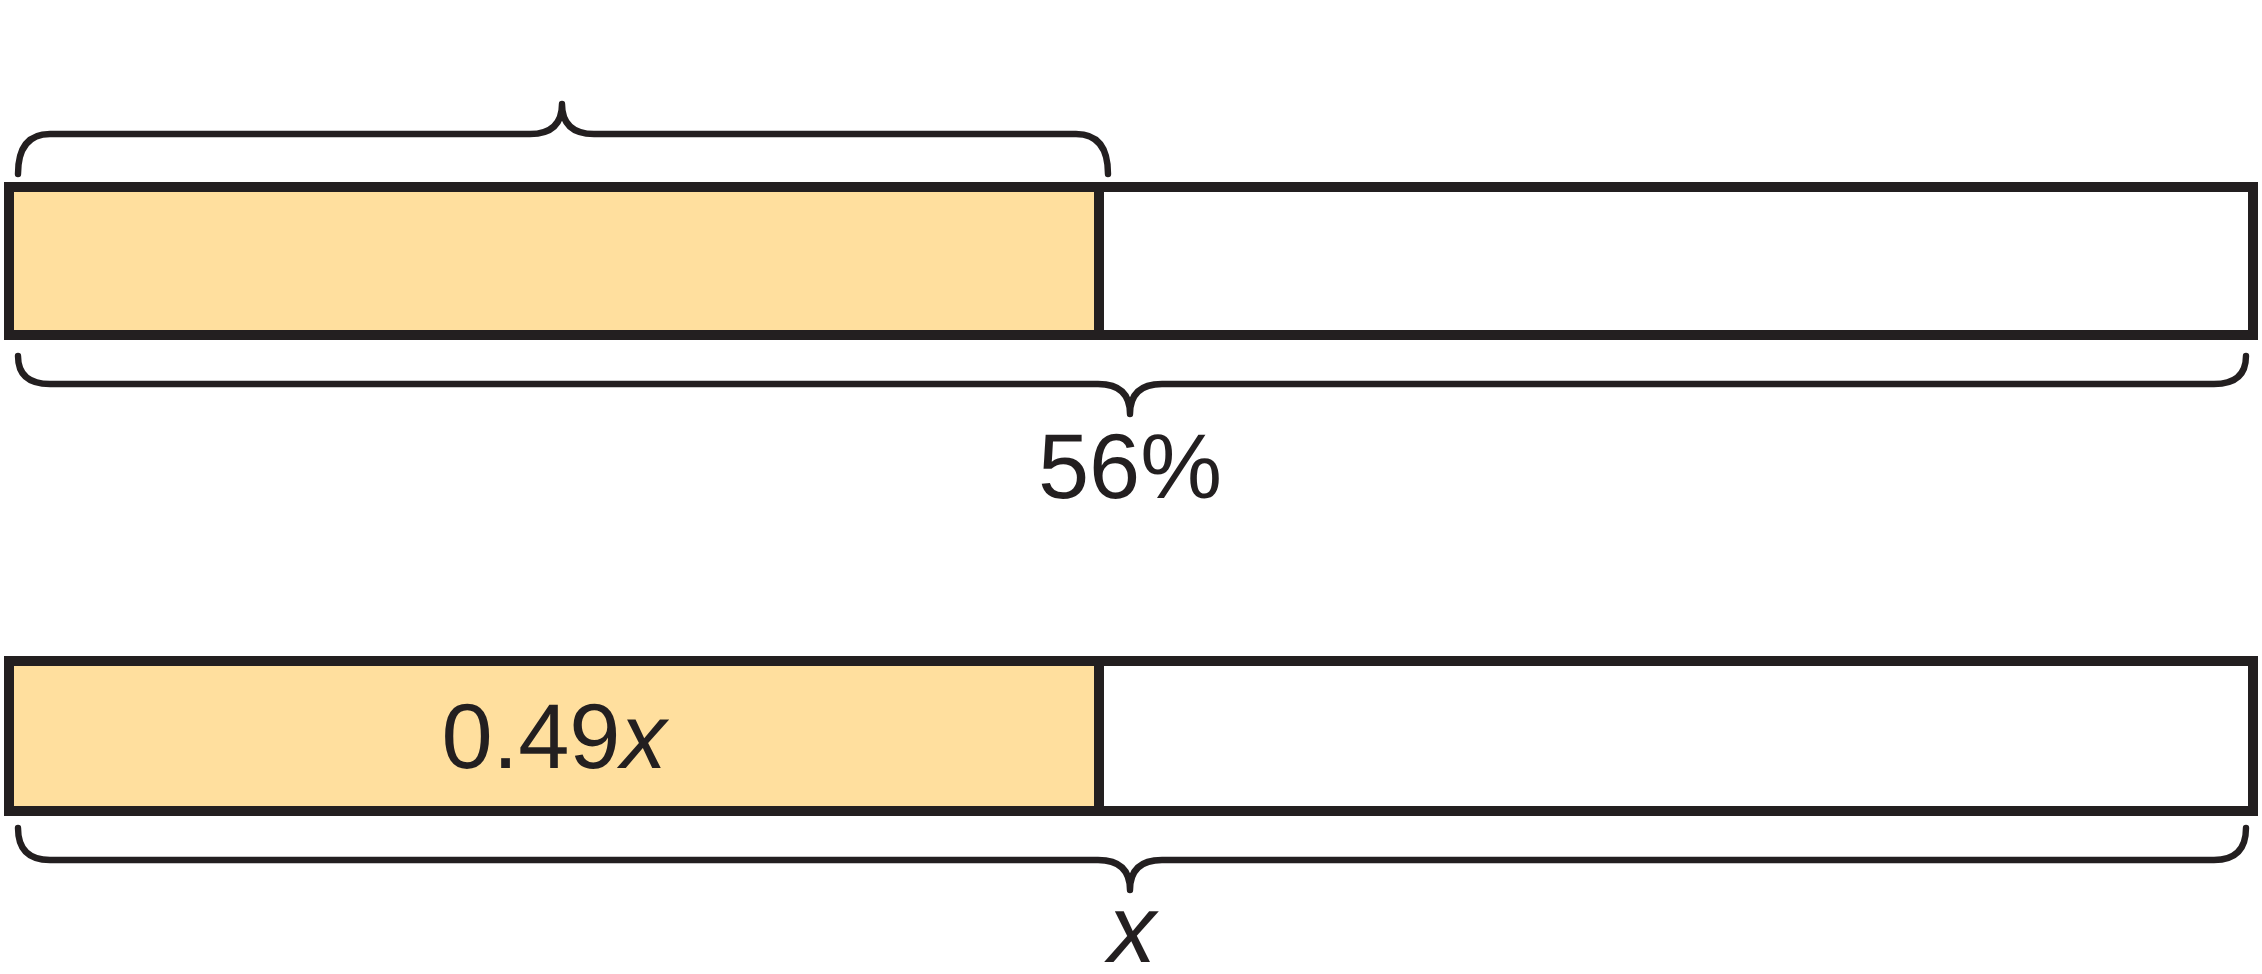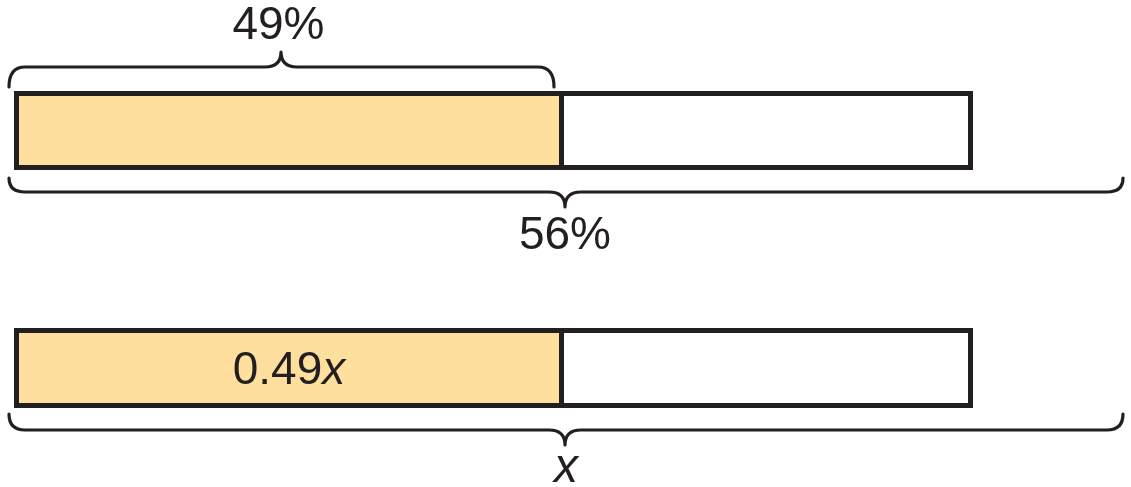--- a/index.html
+++ b/index.html
@@ -26,27 +26,26 @@
   .brace {
     fill: none;
     stroke: #231f20;
     stroke-width: 3.2;
     stroke-linecap: round;
     stroke-linejoin: round;
   }
   .bar {
     position: absolute;
     left: 2px;
-    width: 959px;
+    width: 1127px;
     border: 5px solid #231f20;
     box-sizing: border-box;
     display: flex;
     flex-direction: row;
     background: #ffffff;
-    margin-left: 12px;
   }
   .bar-top { top: 91px; height: 79px; }
   .bar-bottom { top: 328px; height: 80px; }
   .segment { height: 100%; box-sizing: border-box; }
   .segment.shaded {
     width: 545px;
     background: #ffdf9e;
     border-right: 5px solid #231f20;
     flex: 0 0 auto;
     display: flex;
@@ -78,21 +77,20 @@
     line-height: 1;
     white-space: nowrap;
   }
   .expr .var { font-style: italic; }
 </style>
 </head>
 <body>
 
 <div class="canvas">
 
-  <div class="label label-49">49%</div>
 
   <svg class="overlay" viewBox="0 0 1131 487" xmlns="http://www.w3.org/2000/svg">
     <path class="brace" d="M 9 87 Q 9 67 25 67 L 265 67 Q 281 67 281 52 Q 281 67 297 67 L 538 67 Q 554 67 554 87"></path>
     <path class="brace" d="M 9 178 Q 9 192 25 192 L 549 192 Q 565 192 565 207 Q 565 192 581 192 L 1107 192 Q 1123 192 1123 178"></path>
     <path class="brace" d="M 9 414 Q 9 430 25 430 L 549 430 Q 565 430 565 445 Q 565 430 581 430 L 1107 430 Q 1123 430 1123 414"></path>
   </svg>
 
   <div class="bar bar-top">
     <div class="segment shaded"></div>
     <div class="segment unshaded"></div>

